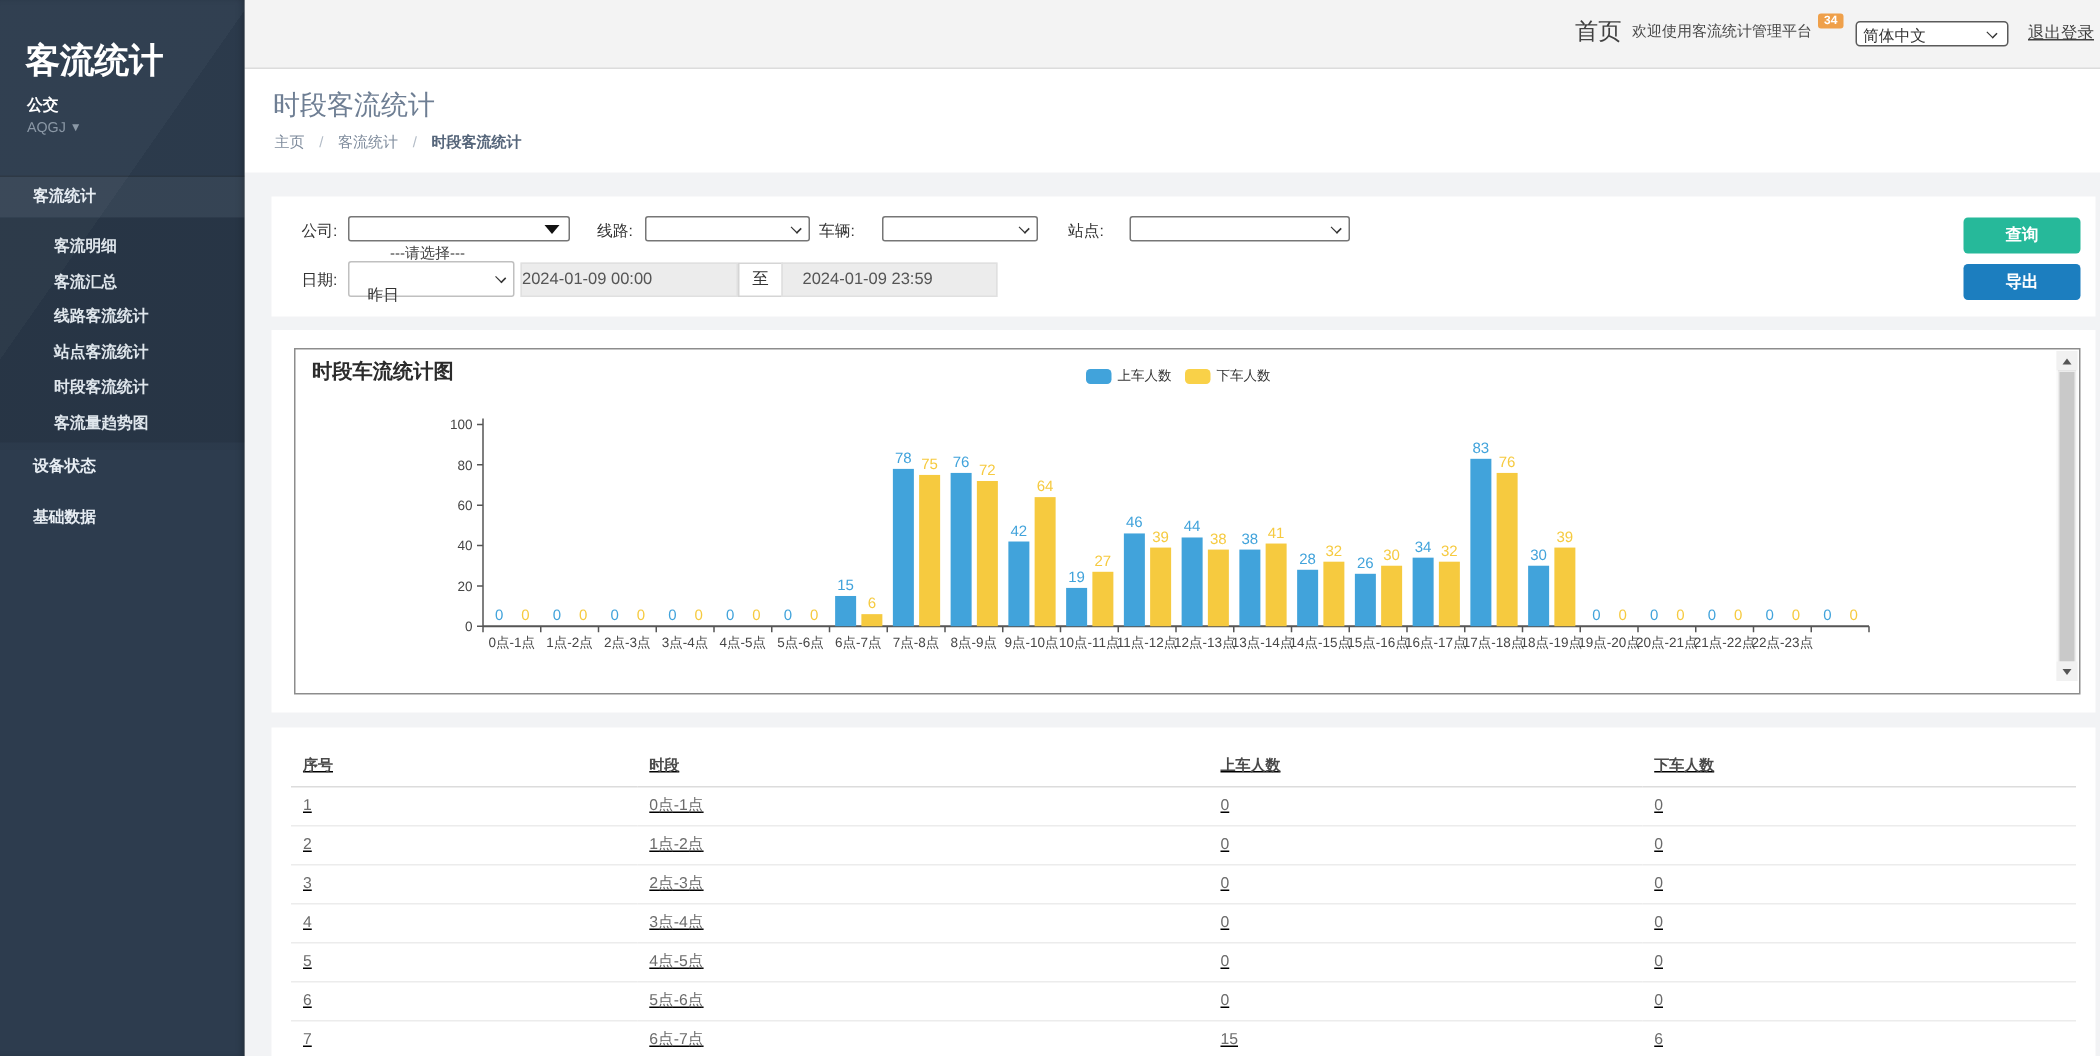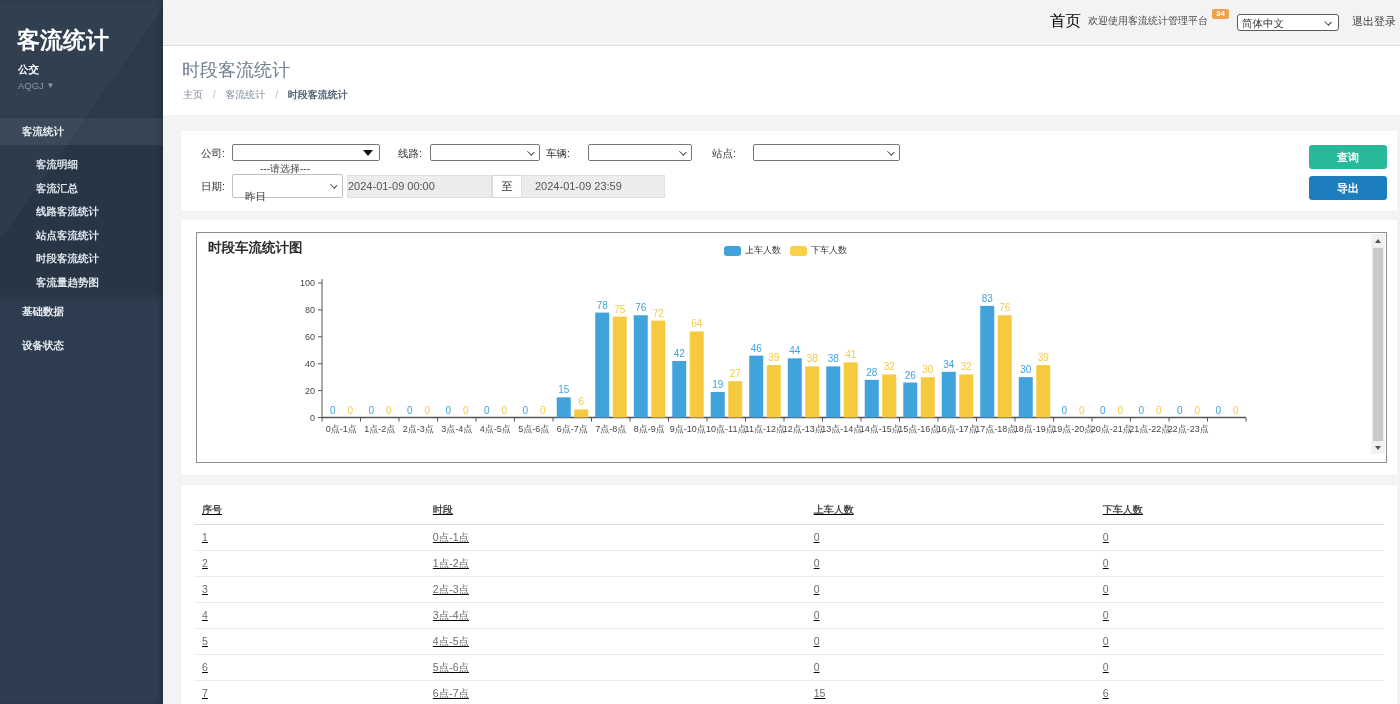--- a/index.html
+++ b/index.html
@@ -14,27 +14,27 @@
 .agency { position:absolute; left:18px; top:80px; color:#8b98a6; font-size:9.5px; }
 .agency .car { font-size:8px; position:relative; top:-1px;}
 .menu { position:absolute; left:0; top:117px; width:163px;}
 .m-parent { display:block; width:163px; color:#e7edf3; font-size:10.5px; font-weight:bold; padding-left:22px; }
 .m-parent.active { background:rgba(255,255,255,0.05); height:28px; line-height:27px; border-top:1px solid rgba(0,0,0,0.22); }
 .m-parent.sec { height:33.5px; line-height:33.5px; }
 .m-sub { padding-top:8px; height:150px; background:rgba(0,0,0,0.08); }
 .m-sub a { display:block; color:#dfe6ec; font-size:10.5px; font-weight:bold; height:23.6px; line-height:23.6px; padding-left:36px; }
 
 .topbar { position:absolute; left:163px; top:0; right:0; height:46px; background:#f3f3f3; border-bottom:1px solid #dcdcdc; z-index:4;}
-.tb-home { position:absolute; left:887px; top:11px; color:#000000; font-size:15.5px; }
+.tb-home { position:absolute; left:887px; top:11px; color:#404040; font-size:15.5px; }
 .tb-welcome { position:absolute; left:925px; top:14px; color:#4a4a4a; font-size:10px; }
 .tb-badge { position:absolute; left:1049px; top:9px; background:#efa04a; color:#fff; font-size:8px; font-weight:bold; border-radius:2px; height:10px; line-height:10px; padding:0 4px; }
 .tb-sel { position:absolute; left:1074px; top:14px; width:102px; height:16.5px; border:1px solid #5a5a5a; border-radius:3px; background:#fff; }
 .tb-sel .t { position:absolute; left:4px; top:2px; font-size:10.5px; color:#333; }
 .tb-sel .chev { position:absolute; right:7px; top:4px; width:6px; height:6px; border-right:1.7px solid #333; border-bottom:1.7px solid #333; transform:rotate(45deg) scale(1,0.75); }
-.tb-exit { position:absolute; left:1189px; top:14px; color:#3f3f3f; font-size:11px; }
+.tb-exit { position:absolute; left:1189px; top:14px; color:#3f3f3f; font-size:11px;text-decoration:underline; }
 
 .titleband { position:absolute; left:163px; top:46px; right:0; height:69px; background:#fff; z-index:3;}
 .pagetitle { position:absolute; left:19px; top:12px; font-size:18px; color:#6e7e93; }
 .crumbs { position:absolute; left:20px; top:42px; font-size:10px; color:#7e8b9c;}
 .crumbs b { color:#55657a; }
 .crumbs .sep { color:#b3bcc7; margin:0 7px; }
 
 .content { position:absolute; left:163px; top:115px; right:0; bottom:0; background:#f2f3f5;text-decoration:underline; }
 .card { background:#fff; margin:0 3px 0 18px; position:relative; }
 .filtercard { margin-top:16px; height:80px; }
@@ -79,22 +79,22 @@
   <div class="menu">
     <a class="m-parent active">客流统计</a>
     <div class="m-sub">
       <a>客流明细</a>
       <a>客流汇总</a>
       <a>线路客流统计</a>
       <a>站点客流统计</a>
       <a>时段客流统计</a>
       <a>客流量趋势图</a>
     </div>
+    <a class="m-parent sec">设备状态</a>
     <a class="m-parent sec">基础数据</a>
-    <a class="m-parent sec">设备状态</a>
   </div>
 </div>
 
 <div class="topbar">
   <span class="tb-home">首页</span>
   <span class="tb-welcome">欢迎使用客流统计管理平台</span>
   <span class="tb-badge">34</span>
   <span class="tb-sel">
       <span class="t">简体中文</span>
       <span class="chev"></span>

